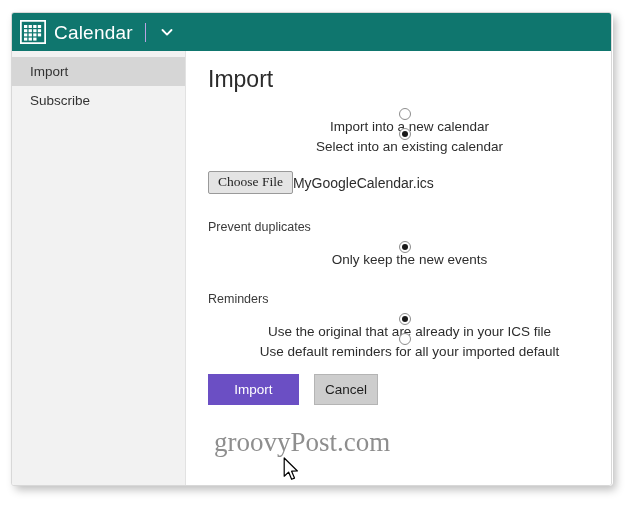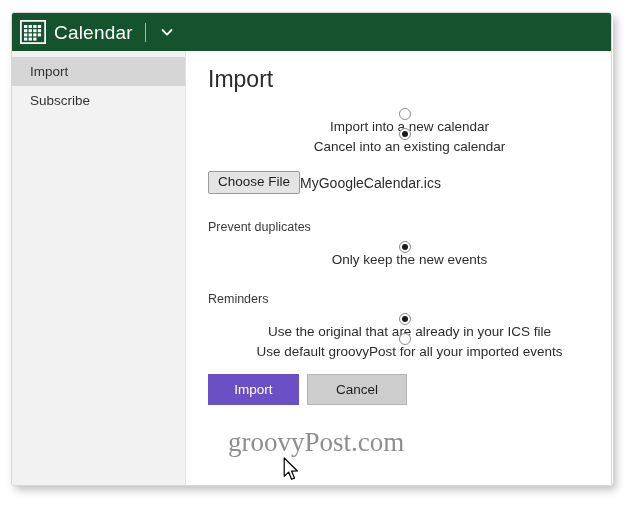--- a/index.html
+++ b/index.html
@@ -45,21 +45,21 @@
     box-sizing: border-box;
   }
 
   
   #header {
     position: absolute;
     left: 0;
     top: 0;
     width: 100%;
     height: 38px;
-    background: #14532d;
+    background: #0f766e;
     display: flex;
     align-items: center;
     padding-left: 6px;
     box-sizing: border-box;
   }
 
   #cal-icon {
     width: 26px;
     height: 24px;
     margin-left: 2px;
@@ -184,21 +184,21 @@
   }
 
   
   #file-row {
     display: flex;
     align-items: center;
     margin-top: 24px;
   }
 
   #choose-file-btn {
-    font-family: Liberation Sans, sans-serif;
+    font-family: Liberation Serif, serif;
     font-size: 13.5px;
     color: #1e1e1e;
     background: #e4e4e4;
     border: 1px solid #9a9a9a;
     border-radius: 2px;
     padding: 3px 9px 4px 9px;
     line-height: 1;
     cursor: default;
   }
 
@@ -254,37 +254,37 @@
     background: #6b4fc4;
     color: #ffffff;
     border: none;
     font-family: "Liberation Sans", sans-serif;
     font-size: 13.5px;
     cursor: default;
     line-height: 1;
   }
 
   #cancel-btn {
-    width: 100px;
+    width: 64px;
     height: 31px;
-    margin-left: 8px;
+    margin-left: 15px;
     background: #cdcdcd;
     color: #1e1e1e;
     border: 1px solid #b4b4b4;
     font-family: "Liberation Sans", sans-serif;
     font-size: 13.5px;
     cursor: default;
     line-height: 1;
     box-sizing: border-box;
   }
 
   
   #watermark {
     position: absolute;
-    left: 228px;
+    left: 214px;
     top: 427px;
     font-family: "Liberation Serif", serif;
     font-size: 27px;
     color: #8e8e8e;
     white-space: nowrap;
     pointer-events: none;
   }
 
   
   #cursor {
@@ -357,21 +357,21 @@
 
         <h1 id="main-heading">Import</h1>
 
         <div>
           <div class="radio-row">
             <span class="radio"></span>
             <span class="radio-label">Import into a new calendar</span>
           </div>
           <div class="radio-row">
             <span class="radio checked"></span>
-            <span class="radio-label">Cancel into an existing calendar</span>
+            <span class="radio-label">Select into an existing calendar</span>
           </div>
         </div>
 
         <div id="file-row">
           <button id="choose-file-btn">Choose File</button>
           <span id="file-name">MyGoogleCalendar.ics</span>
         </div>
 
         <div id="select-group">
         </div>
@@ -385,21 +385,21 @@
         </div>
 
         <div id="rem-group">
           <div class="group-label">Reminders</div>
           <div class="radio-row">
             <span class="radio checked"></span>
             <span class="radio-label">Use the original that are already in your ICS file</span>
           </div>
           <div class="radio-row">
             <span class="radio"></span>
-            <span class="radio-label">Use default groovyPost for all your imported events</span>
+            <span class="radio-label">Use default reminders for all your imported default</span>
           </div>
         </div>
 
         <div id="actions">
           <button id="import-btn">Import</button>
           <button id="cancel-btn">Cancel</button>
         </div>
 
       </div>
     </div>

